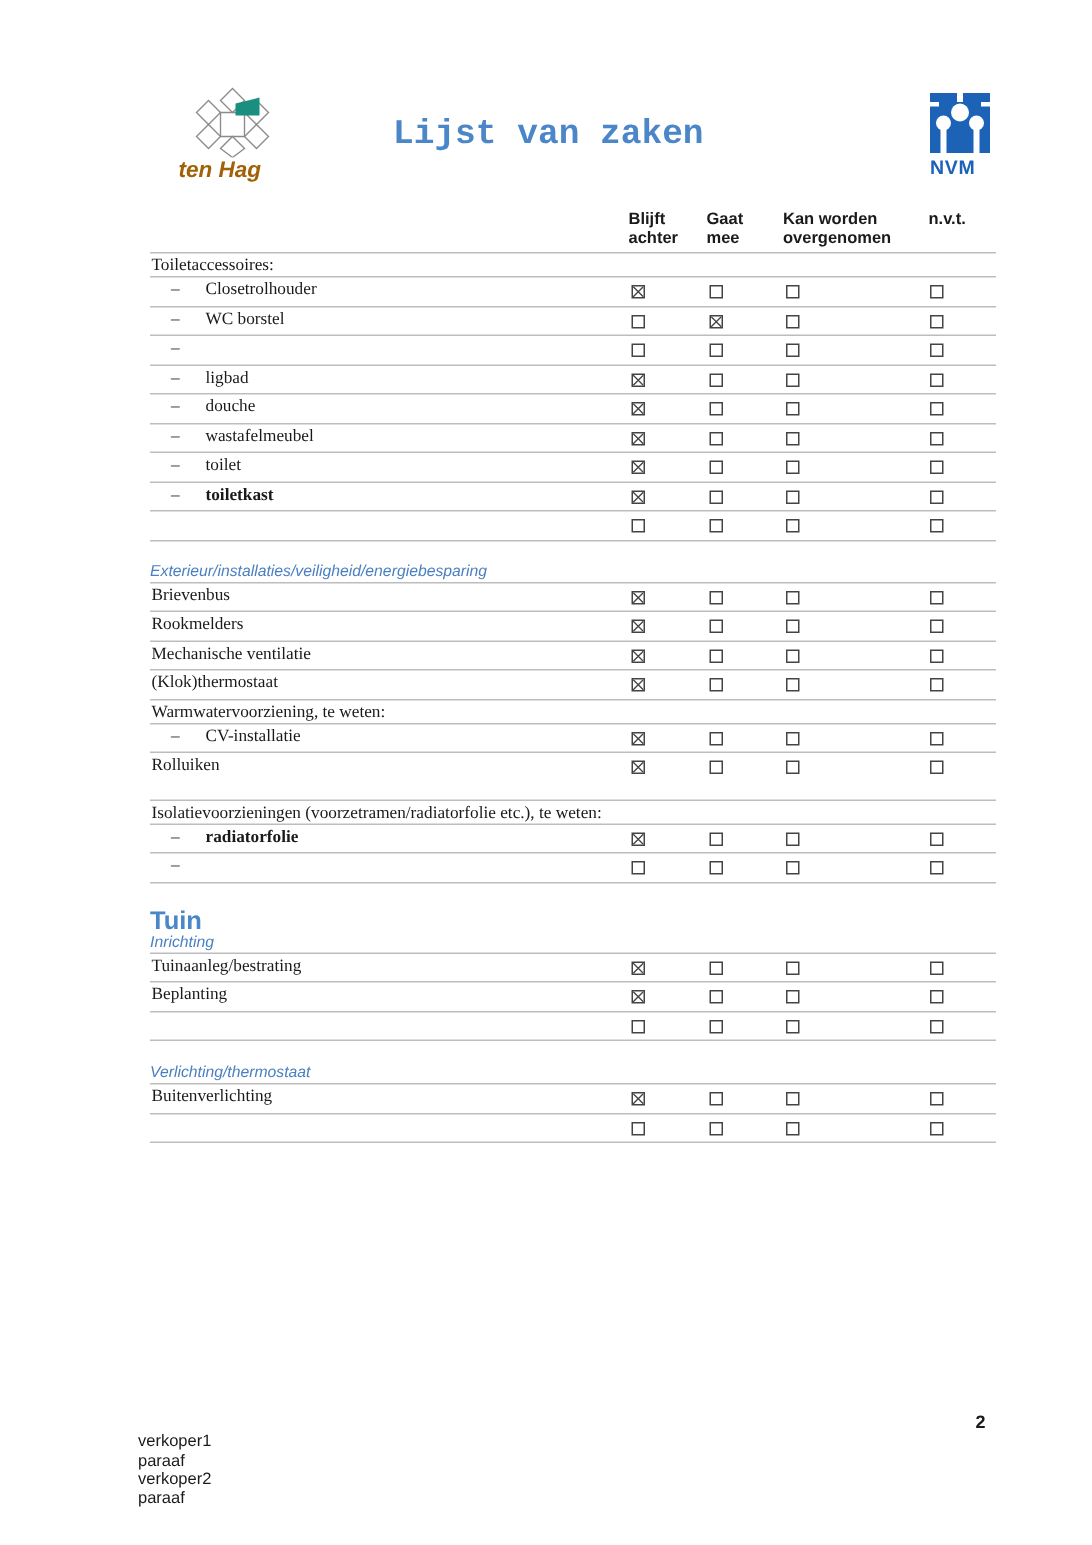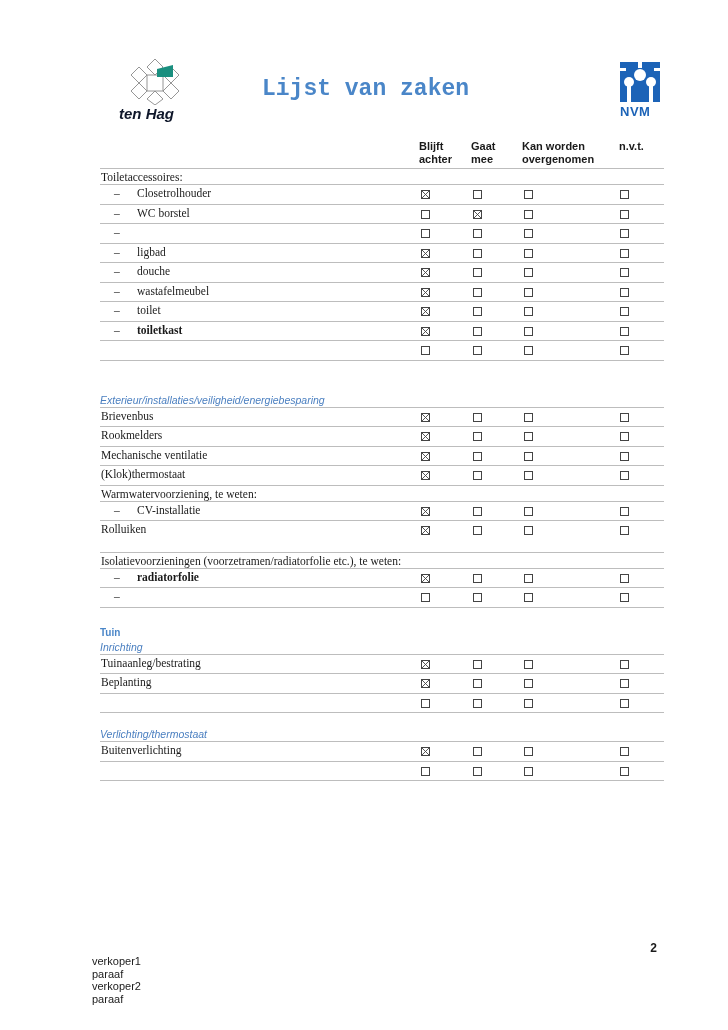--- a/index.html
+++ b/index.html
@@ -1,36 +1,36 @@
 <!DOCTYPE html>
 <html><head>
 <meta charset="utf-8">
 <style>
   html, body { margin: 0; padding: 0; background: #ffffff; }
   body { width: 728px; height: 1030px; position: relative; font-family: "Liberation Sans", sans-serif; color: #1a1a1a; overflow: hidden; }
 
   .logo-tenhag { position: absolute; left: 117px; top: 57px; width: 76px; height: 68px; }
   .logo-tenhag svg { position: absolute; left: 12px; top: 0; }
-  .logo-tenhag .brand { position: absolute; left: 2px; top: 48px; font-weight: bold; font-style: italic; color: #0f172a; font-size: 15px; letter-spacing: 0px; }
+  .logo-tenhag .brand { position: absolute; left: 2px; top: 48px; font-weight: bold; font-style: italic; color: #a16207; font-size: 15px; letter-spacing: 0px; }
 
   .doc-title { position: absolute; left: 262px; top: 76px; font-size: 23px; font-weight: bold; color: #4a86c8; font-family: Liberation Mono, monospace; }
 
   .logo-nvm { position: absolute; left: 618px; top: 62px; width: 44px; height: 58px; text-align: right; }
   .logo-nvm .nvm-text { position: absolute; left: 2px; top: 42px; font-weight: bold; color: #1c63b7; font-size: 13px; letter-spacing: 0.5px; }
 
   .col-headers { position: absolute; top: 140px; left: 0; width: 728px; font-size: 11px; font-weight: bold; line-height: 13px; }
   .col-h { position: absolute; }
   .col-h.c0 { left: 419px; }
   .col-h.c1 { left: 471px; }
   .col-h.c2 { left: 522px; }
   .col-h.c3 { left: 619px; }
 
   .table { position: absolute; left: 100px; top: 168px; width: 564px; }
   .section-label { font-size: 10.5px; font-style: italic; color: #4a7fc0; height: 14px; line-height: 14px; padding-top: 0; }
-  .big-section { font-size: 10px; font-weight: bold; color: #4a86c8; line-height: 14px; margin-top: 18px; }
+  .big-section { font-size: 17px; font-weight: bold; color: #4a86c8; line-height: 14px; margin-top: 18px; }
   .row { position: relative; height: 18.5px; border-top: 1.3px solid #bdbdbd; font-size: 11.5px; line-height: 16px; font-family: Liberation Serif, serif; }
   .row.last { border-bottom: 1.3px solid #bdbdbd; }
   .row .lbl { position: absolute; left: 1px; top: 0; white-space: nowrap; }
   .row .dash { position: absolute; left: 14px; top: 0; }
   .row .sublbl { position: absolute; left: 37px; top: 0; white-space: nowrap; }
   .row .bold { font-weight: bold; }
   .cb { position: absolute; top: 5px; width: 9px; height: 9px; border: 1px solid #444; box-sizing: border-box; }
   .cb.k0 { left: 321px; }
   .cb.k1 { left: 373px; }
   .cb.k2 { left: 424px; }
@@ -191,21 +191,21 @@
       <span class="cb k2"></span>
       <span class="cb k3"></span>
     </div>
     <div class="row last">
       <span class="lbl"></span>
       <span class="cb k0"></span>
       <span class="cb k1"></span>
       <span class="cb k2"></span>
       <span class="cb k3"></span>
     </div>
-    <div class="section-label" style="margin-top: 32px;">Exterieur/installaties/veiligheid/energiebesparing</div>
+    <div class="section-label" style="margin-top: 13px;">Exterieur/installaties/veiligheid/energiebesparing</div>
     <div class="row">
       <span class="lbl">Brievenbus</span>
       <span class="cb k0">
         <svg width="7" height="7" viewBox="0 0 7 7">
           <path d="M0,0 L7,7 M7,0 L0,7" stroke="#444" stroke-width="0.9"></path>
         </svg>
       </span>
       <span class="cb k1"></span>
       <span class="cb k2"></span>
       <span class="cb k3"></span>

